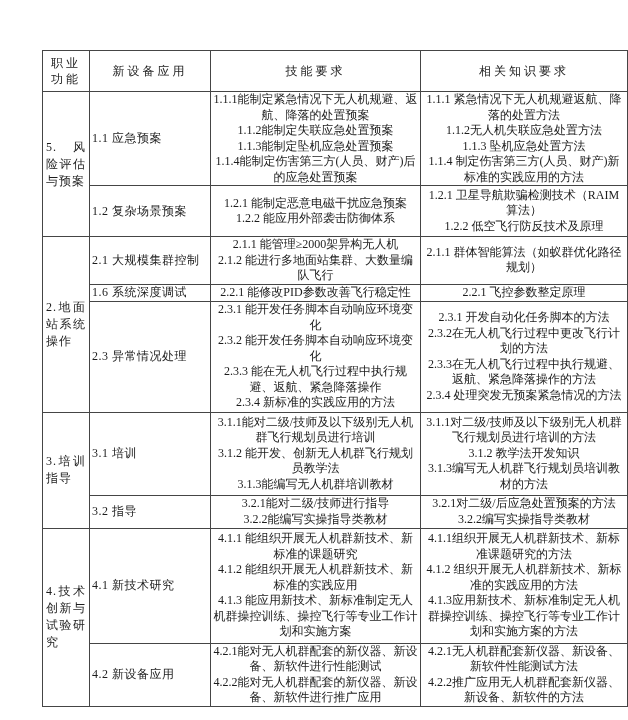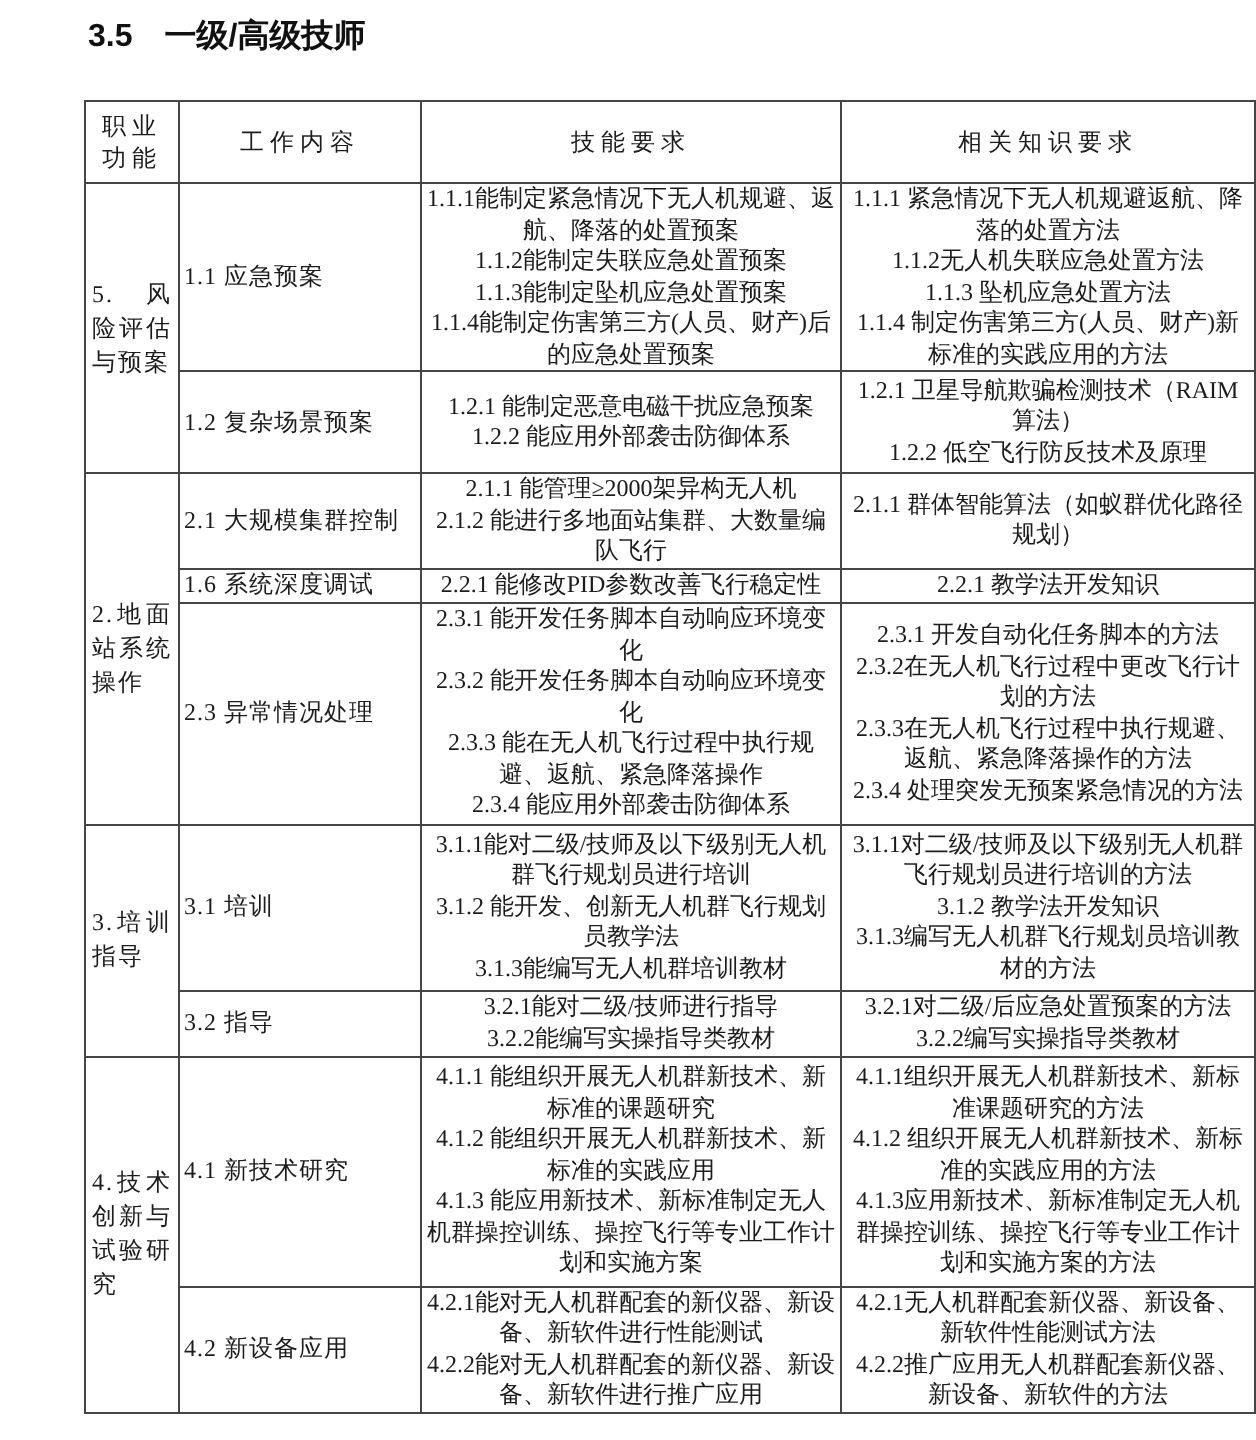--- a/index.html
+++ b/index.html
@@ -72,35 +72,32 @@
   }
   td.req-cell .req-item {
     text-align: center;
   }
 </style>
 </head>
 <body>
 
 <div class="page">
 
-  <div class="doc-title">
-    <span class="title-number">3.5</span><span class="title-text">一级/高级技师</span>
-  </div>
 
   <table class="skill-table">
     <colgroup>
       <col style="width:47px">
       <col style="width:121px">
       <col style="width:210px">
       <col style="width:207px">
     </colgroup>
     <thead>
       <tr>
         <th class="head-cell">职业功能</th>
-        <th class="head-cell">工作内容</th>
+        <th class="head-cell">新设备应用</th>
         <th class="head-cell">技能要求</th>
         <th class="head-cell">相关知识要求</th>
       </tr>
     </thead>
     <tbody id="table-body">
         <tr style="height: 93px;">
           <td class="func-cell" rowspan="2">5. 风险评估与预案</td>
           <td class="work-cell">1.1 应急预案</td>
           <td class="req-cell">
             <div class="req-item">1.1.1能制定紧急情况下无人机规避、返航、降落的处置预案</div>
@@ -136,30 +133,30 @@
           <td class="req-cell">
             <div class="req-item">2.1.1 群体智能算法（如蚁群优化路径规划）</div>
           </td>
         </tr>
         <tr style="height: 17px;">
           <td class="work-cell">1.6 系统深度调试</td>
           <td class="req-cell">
             <div class="req-item">2.2.1 能修改PID参数改善飞行稳定性</div>
           </td>
           <td class="req-cell">
-            <div class="req-item">2.2.1 教学法开发知识</div>
+            <div class="req-item">2.2.1 飞控参数整定原理</div>
           </td>
         </tr>
         <tr style="height: 111px;">
           <td class="work-cell">2.3 异常情况处理</td>
           <td class="req-cell">
             <div class="req-item">2.3.1 能开发任务脚本自动响应环境变化</div>
             <div class="req-item">2.3.2 能开发任务脚本自动响应环境变化</div>
             <div class="req-item">2.3.3 能在无人机飞行过程中执行规避、返航、紧急降落操作</div>
-            <div class="req-item">2.3.4 能应用外部袭击防御体系</div>
+            <div class="req-item">2.3.4 新标准的实践应用的方法</div>
           </td>
           <td class="req-cell">
             <div class="req-item">2.3.1 开发自动化任务脚本的方法</div>
             <div class="req-item">2.3.2在无人机飞行过程中更改飞行计划的方法</div>
             <div class="req-item">2.3.3在无人机飞行过程中执行规避、返航、紧急降落操作的方法</div>
             <div class="req-item">2.3.4 处理突发无预案紧急情况的方法</div>
           </td>
         </tr>
         <tr style="height: 83px;">
           <td class="func-cell" rowspan="2">3.培训指导</td>

